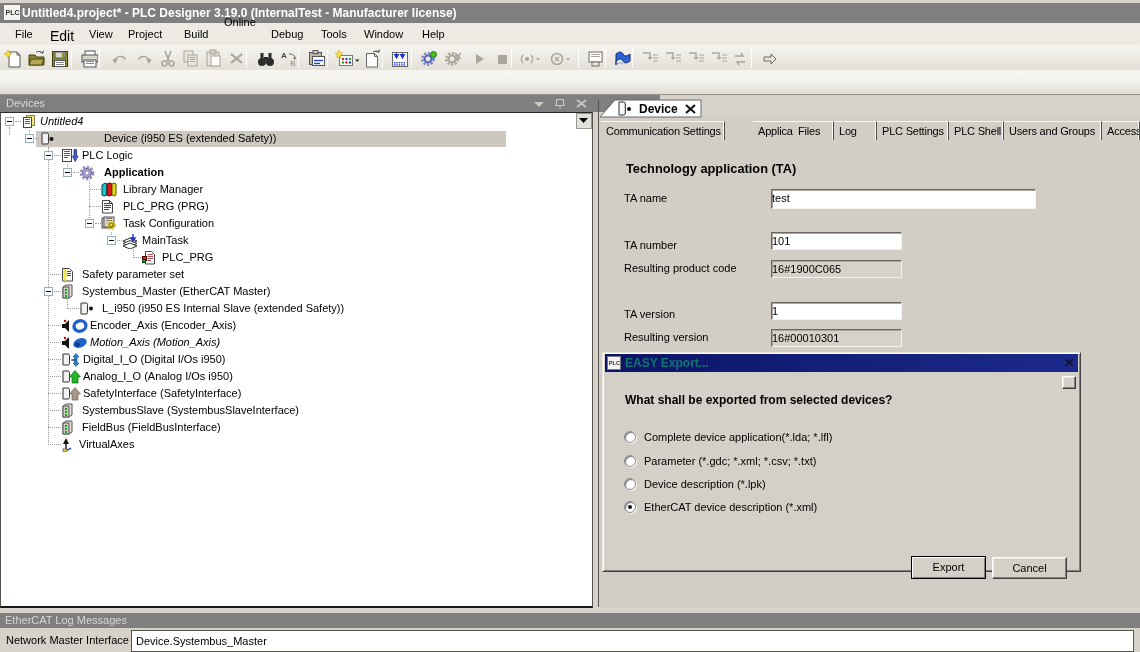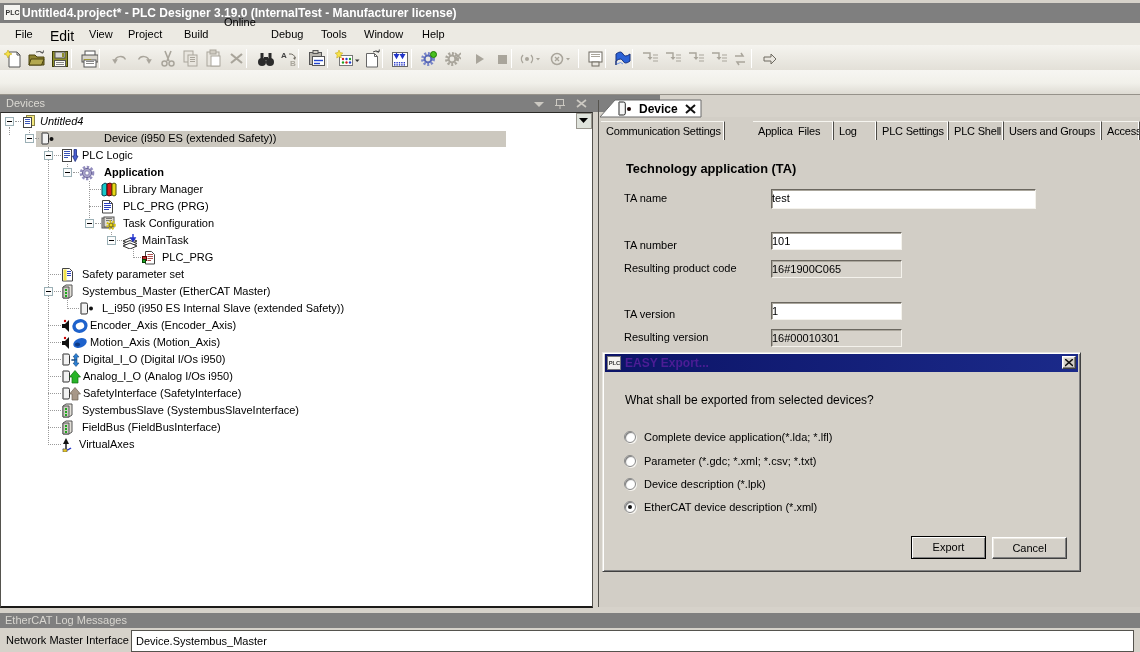--- a/index.html
+++ b/index.html
@@ -4,21 +4,21 @@
 body{width:1140px;height:652px;overflow:hidden;font-family:"Liberation Sans",sans-serif;background:#d6d2ca;position:relative;font-size:11px;color:#000;}
 .abs{position:absolute;}
 .tb-sep{position:absolute;top:49px;width:1px;height:19px;background:#a8a49a;border-right:1px solid #fff;}
 .ticon{position:absolute;top:48px;width:22px;height:22px;}
 .ticon svg{position:absolute;left:1px;top:1px;}
 .row-txt{position:absolute;white-space:nowrap;line-height:17px;height:16px;font-size:11px;}
 .exp{position:absolute;width:9px;height:9px;background:#fcfcfc;border:1px solid #9bb0b6;}
 .exp:after{content:"";position:absolute;left:1px;top:3px;width:5px;height:1px;background:#000;}
 .input{position:absolute;background:#fff;border-top:1px solid #6b675f;border-left:1px solid #6b675f;border-bottom:1px solid #f4f2ec;border-right:1px solid #f4f2ec;box-shadow:inset 1px 1px 0 #aaa69c;font-size:11px;line-height:16px;white-space:nowrap;}
 .input.ro{background:#d6d2ca;}
-.btn{position:absolute;background:#d4d0c8;border-top:1px solid #fff;border-left:1px solid #fff;border-right:1px solid #404040;border-bottom:1px solid #404040;box-shadow:inset -1px -1px 0 #808080,inset 1px 1px 0 #ece9e2;text-align:center;font-size:11px;}
+.btn{position:absolute;background:#d4d0c8;border-top:1px solid #fff;border-left:1px solid #fff;border-right:1px solid #404040;border-bottom:1px solid #404040;box-shadow:inset -1px -1px 0 #808080,inset 1px 1px 0 #ece9e2;text-align:center;font-size:11px;margin-top:20px;}
 .radio{position:absolute;width:12px;height:12px;border-radius:50%;background:#fff;border:1px solid #888;box-shadow:inset 1px 1px 1px #777, 1px 1px 0 #f6f4ef;}
 .rdot{position:absolute;left:3px;top:3px;width:4px;height:4px;border-radius:50%;background:#111;}
 .stab{position:absolute;top:121px;height:19px;border-top:1px solid #f6f5f0;border-right:1px solid #4d4b46;box-shadow:inset -1px 0 0 #fff;line-height:18px;text-align:left;padding-left:5px;font-size:11px;background:#d2cec6;white-space:nowrap;overflow:hidden;letter-spacing:-0.2px;}
 </style></head>
 <body>
 <div class="abs" style="left:0;top:0;width:1140px;height:4px;background:#d6d2ca"></div>
 <div class="abs" style="left:0;top:3px;width:1140px;height:20px;background:#7f7f7f"></div>
 <svg class="abs" style="left:3px;top:4px" width="18" height="17" viewBox="0 0 18 17">
     <rect x="0.5" y="0.5" width="17" height="16" fill="#f4f3f0" stroke="#7b7b7b"></rect>
     <text x="2.5" y="11" font-size="7" font-weight="bold" fill="#333" font-family="Liberation Sans">PLC</text>
@@ -456,21 +456,21 @@
       <ellipse cx="19" cy="8" rx="6" ry="5.2" fill="none" stroke="#1e62cc" stroke-width="3.4" transform="rotate(-18 19 8)"></ellipse>
     </svg></div>
 <div class="row-txt" style="left:90px;top:317px;">Encoder_Axis (Encoder_Axis)</div>
 <div class="abs" style="left:48px;top:342px;width:13px;height:1px;border-top:1px dotted #9a9a9a"></div>
 <div class="abs" style="left:61px;top:335px;width:28px;height:16px"><svg width="28" height="16" viewBox="0 0 28 16">
       <path d="M1 6h3l4-4v12l-4-4H1z" fill="#111"></path>
       <circle cx="4" cy="3" r="1.2" fill="#c00"></circle>
       <ellipse cx="19" cy="8" rx="7" ry="4.6" fill="#1e62cc" transform="rotate(-20 19 8)"></ellipse>
       <ellipse cx="16.5" cy="9.5" rx="2.6" ry="2" fill="#0c3a86"></ellipse>
     </svg></div>
-<div class="row-txt" style="left:90px;top:334px;">Motion_Axis (Motion_Axis)</div>
+<div class="row-txt" style="left:90px;top:334px;font-style:italic;">Motion_Axis (Motion_Axis)</div>
 <div class="abs" style="left:48px;top:359px;width:13px;height:1px;border-top:1px dotted #9a9a9a"></div>
 <div class="abs" style="left:61px;top:352px;width:28px;height:16px"><svg width="26" height="16" viewBox="0 0 26 16">
       <path d="M2 2h5a1.5 1.5 0 0 1 1.5 1.5v8A1.5 1.5 0 0 1 7 13H2z" fill="#f2f2f2" stroke="#333"></path>
       <path d="M2 2v11" stroke="#888"></path>
       <path d="M13.5 7h3V4h-1.5l3-3.5 3 3.5H19v3z" fill="#2a7fd4" stroke="#14477e" stroke-width="0.6" transform="translate(-3,1)"></path>
       <path d="M13.5 8h3v3h-1.5l3 3.5 3-3.5H19V8z" fill="#2a7fd4" stroke="#14477e" stroke-width="0.6" transform="translate(-3,0)"></path>
     </svg></div>
 <div class="row-txt" style="left:83px;top:351px;">Digital_I_O (Digital I/Os i950)</div>
 <div class="abs" style="left:48px;top:376px;width:13px;height:1px;border-top:1px dotted #9a9a9a"></div>
 <div class="abs" style="left:61px;top:369px;width:28px;height:16px"><svg width="26" height="16" viewBox="0 0 26 16">
@@ -548,26 +548,26 @@
 <div class="abs" style="left:624px;top:308px;font-size:11px">TA version</div>
 <div class="input" style="left:771px;top:302px;width:131px;height:18px">1</div>
 <div class="abs" style="left:624px;top:331px;font-size:11px">Resulting version</div>
 <div class="input ro" style="left:771px;top:329px;width:131px;height:18px">16#00010301</div>
 <div class="abs" style="left:602px;top:352px;width:479px;height:220px;background:#d4d0c8;border-top:1px solid #e8e6e0;border-left:1px solid #e8e6e0;border-right:1px solid #404040;border-bottom:1px solid #404040;box-shadow:inset 1px 1px 0 #fff,inset -1px -1px 0 #808080"></div>
 <div class="abs" style="left:605px;top:354px;width:473px;height:18px;background:linear-gradient(90deg,#0c1467,#1b2a8a)"></div>
 <svg class="abs" style="left:607px;top:356px" width="14" height="14" viewBox="0 0 15 15">
     <rect x="0.5" y="0.5" width="14" height="14" fill="#f4f3f0" stroke="#777"></rect>
     <text x="1.8" y="9.5" font-size="6.2" font-weight="bold" fill="#333" font-family="Liberation Sans">PLC</text>
   </svg>
-<div class="abs" style="left:625px;top:356px;font-size:12px;font-weight:bold;color:#4c1d95">EASY Export...</div>
+<div class="abs" style="left:625px;top:356px;font-size:12px;font-weight:bold;color:#0f766e">EASY Export...</div>
 <div class="btn" style="left:1062px;top:356px;width:14px;height:13px"></div>
 <svg class="abs" style="left:1065px;top:359px" width="8" height="8" viewBox="0 0 8 8">
     <path d="M0 0l8 7M8 0L0 7" stroke="#111" stroke-width="1.5"></path>
   </svg>
-<div class="abs" style="left:625px;top:393px;font-size:12px;font-weight:normal">What shall be exported from selected devices?</div>
+<div class="abs" style="left:625px;top:393px;font-size:12px;font-weight:bold">What shall be exported from selected devices?</div>
 <div class="radio" style="left:624px;top:431px"></div>
 <div class="abs" style="left:644px;top:431px;font-size:11px">Complete device application(*.lda; *.lfl)</div>
 <div class="radio" style="left:624px;top:455px"></div>
 <div class="abs" style="left:644px;top:455px;font-size:11px">Parameter (*.gdc; *.xml; *.csv; *.txt)</div>
 <div class="radio" style="left:624px;top:478px"></div>
 <div class="abs" style="left:644px;top:478px;font-size:11px">Device description (*.lpk)</div>
 <div class="radio" style="left:624px;top:501px">
     <div class="rdot"></div>
   </div>
 <div class="abs" style="left:644px;top:501px;font-size:11px">EtherCAT device description (*.xml)</div>

